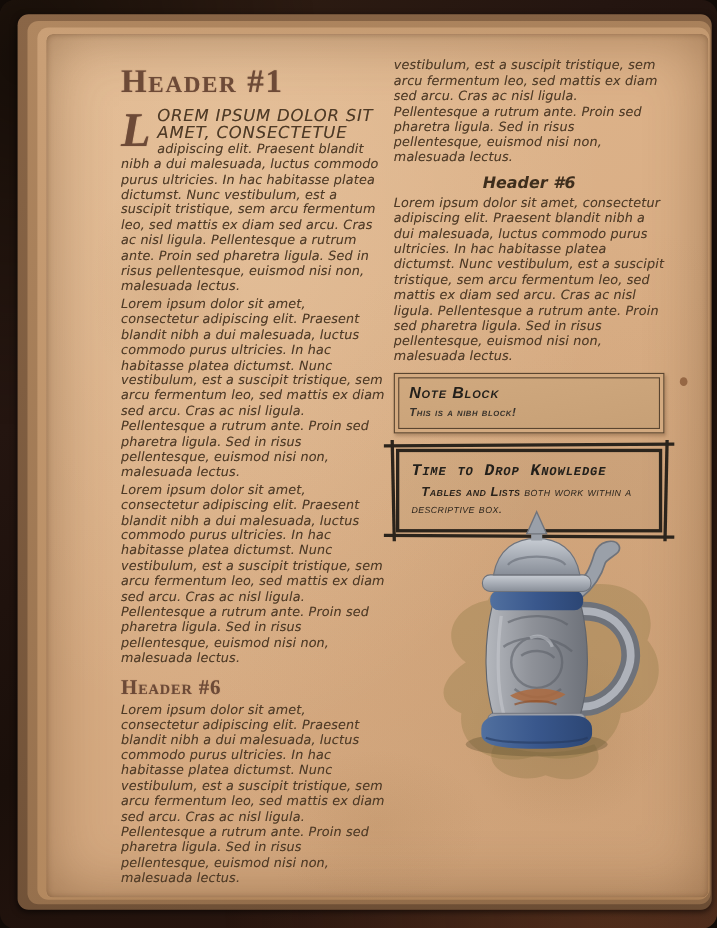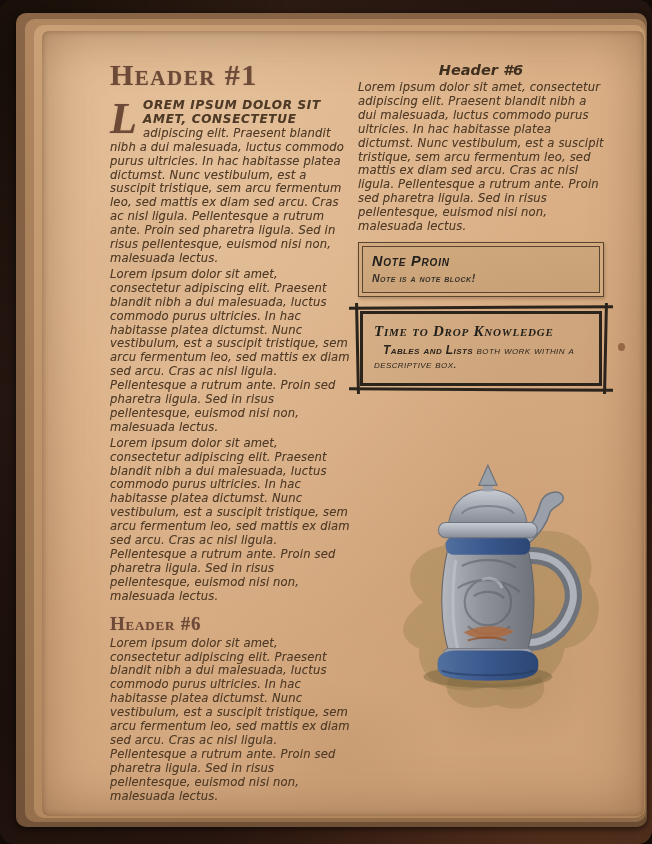--- a/index.html
+++ b/index.html
@@ -41,41 +41,41 @@
   .hand { font-family:"DejaVu Sans", sans-serif; font-style:italic; font-size:11.6px; line-height:13.9px;
           color:#4e3a26; letter-spacing:.15px; text-shadow:0 0 .5px rgba(78,58,38,.35); margin-bottom:2px; }
   .h1 { font-family:"Liberation Serif", serif; font-variant:small-caps; font-weight:bold; font-size:30px;
         line-height:32px; color:#6d4a37; letter-spacing:1.5px; margin:2px 0 8px; text-shadow:0 0 1px rgba(109,74,55,.5); }
   .h2 { font-family:"Liberation Serif", serif; font-variant:small-caps; font-weight:bold; font-size:19px;
         line-height:20px; color:#6d4a37; letter-spacing:.8px; margin:10px 0 3px; text-shadow:0 0 1px rgba(109,74,55,.45); }
   .h6 { font-family:"DejaVu Sans", sans-serif; font-weight:bold; font-style:italic; font-size:14.5px;
         color:#3e2e1d; margin:9px 0 3px;text-align:center; }
   .dropcap { float:left; font-family:"Liberation Serif", serif; font-weight:bold; font-size:44px; line-height:34px;
         color:#6d4a37; margin:3px 6px 0 0; text-shadow:0 0 1px rgba(109,74,55,.5); }
-  .lead { text-transform:uppercase; font-size:12px; letter-spacing:.7px;font-weight:bold; }
+  .lead { text-transform:uppercase; font-size:15px; letter-spacing:.7px; }
 
   
   .note { border:1.5px solid #5a4530; padding:3px; margin:8px 0 8px; background:#d3aa80;
           box-shadow: 1px 2px 3px rgba(80,50,25,.3); }
   .note-inner { border:1px solid #5a4530; padding:6px 9px 8px; background:linear-gradient(170deg,#d0a97f,#c7a076); }
   .note-title { font-family:"Liberation Sans", sans-serif; font-weight:bold; font-style:italic; font-variant:small-caps;
           font-size:14.5px; letter-spacing:.8px; color:#23201b; }
   .note-body { font-family:"Liberation Sans", sans-serif; font-weight:bold; font-style:italic; font-variant:small-caps;
           font-size:10.5px; letter-spacing:.5px; color:#38322b; margin-top:3px; }
 
   
   .kbox { position:relative; border:3px solid #2b241c; margin:14px 2px 10px; padding:9px 11px 11px;
           background:rgba(60,40,20,.04); }
   .kbox::before, .kbox::after { content:""; position:absolute; top:-11px; bottom:-11px; width:2.5px; background:#2b241c; }
   .kbox::before { left:-7px; transform:rotate(-1.2deg); }
   .kbox::after  { right:-7px; transform:rotate(1.2deg); }
   .ov-top, .ov-bottom { position:absolute; left:-14px; right:-14px; height:2.5px; background:#2b241c; }
   .ov-top { top:-8px; transform:rotate(-.35deg); }
   .ov-bottom { bottom:-8px; height:3px; transform:rotate(.35deg); }
-  .k-title { font-family:Liberation Serif, serif; font-weight:bold; font-style:italic; font-variant:small-caps;
+  .k-title { font-family:Liberation Mono, monospace; font-weight:bold; font-style:italic; font-variant:small-caps;
           font-size:15px; letter-spacing:.8px; color:#23201b; margin-bottom:3px; }
   .k-body { font-family:"Liberation Sans", sans-serif; font-style:italic; font-variant:small-caps; font-weight:500;
           font-size:11.5px; line-height:14.5px; letter-spacing:.4px; color:#2b241c; }
   .k-body .indent { display:block; text-indent:9px; }
   .k-bold { font-weight:bold; font-size:12px; }
 
   
   .stein-wrap { position:absolute; left:338px; top:402px; width:244px; height:292px; }
 </style>
 </head>
@@ -104,28 +104,29 @@
       <p class="hand">Lorem ipsum dolor sit amet, consectetur adipiscing elit. Praesent blandit nibh a dui malesuada, luctus commodo purus ultricies. In hac habitasse platea dictumst. Nunc vestibulum, est a suscipit tristique, sem arcu fermentum leo, sed mattis ex diam sed arcu. Cras ac nisl ligula. Pellentesque a rutrum ante. Proin sed pharetra ligula. Sed in risus pellentesque, euismod nisi non, malesuada lectus.</p>
 
       <p class="hand">Lorem ipsum dolor sit amet, consectetur adipiscing elit. Praesent blandit nibh a dui malesuada, luctus commodo purus ultricies. In hac habitasse platea dictumst. Nunc vestibulum, est a suscipit tristique, sem arcu fermentum leo, sed mattis ex diam sed arcu. Cras ac nisl ligula. Pellentesque a rutrum ante. Proin sed pharetra ligula. Sed in risus pellentesque, euismod nisi non, malesuada lectus.</p>
 
       <div class="h2">Header #6</div>
       <p class="hand">Lorem ipsum dolor sit amet, consectetur adipiscing elit. Praesent blandit nibh a dui malesuada, luctus commodo purus ultricies. In hac habitasse platea dictumst. Nunc vestibulum, est a suscipit tristique, sem arcu fermentum leo, sed mattis ex diam sed arcu. Cras ac nisl ligula. Pellentesque a rutrum ante. Proin sed pharetra ligula. Sed in risus pellentesque, euismod nisi non, malesuada lectus.</p>
 
     </div>
 
     <div class="col-right">
+      <p class="hand">vestibulum, est a suscipit tristique, sem arcu fermentum leo, sed mattis ex diam sed arcu. Cras ac nisl ligula. Pellentesque a rutrum ante. Proin sed pharetra ligula. Sed in risus pellentesque, euismod nisi non, malesuada lectus.</p>
 
       <div class="h6">Header #6</div>
       <p class="hand">Lorem ipsum dolor sit amet, consectetur adipiscing elit. Praesent blandit nibh a dui malesuada, luctus commodo purus ultricies. In hac habitasse platea dictumst. Nunc vestibulum, est a suscipit tristique, sem arcu fermentum leo, sed mattis ex diam sed arcu. Cras ac nisl ligula. Pellentesque a rutrum ante. Proin sed pharetra ligula. Sed in risus pellentesque, euismod nisi non, malesuada lectus.</p>
 
       <div class="note">
         <div class="note-inner">
-          <div class="note-title">Note Proin</div>
-          <div class="note-body">Note is a note block!</div>
+          <div class="note-title">Note Block</div>
+          <div class="note-body">This is a nibh block!</div>
         </div>
       </div>
 
       <div class="kbox">
         <span class="ov-top"></span>
         <span class="ov-bottom"></span>
         <div class="k-title">Time to Drop Knowledge</div>
         <div class="k-body">
           <span class="indent"><span class="k-bold">Tables and Lists</span><span> both work within a descriptive box.</span></span>
         </div>

